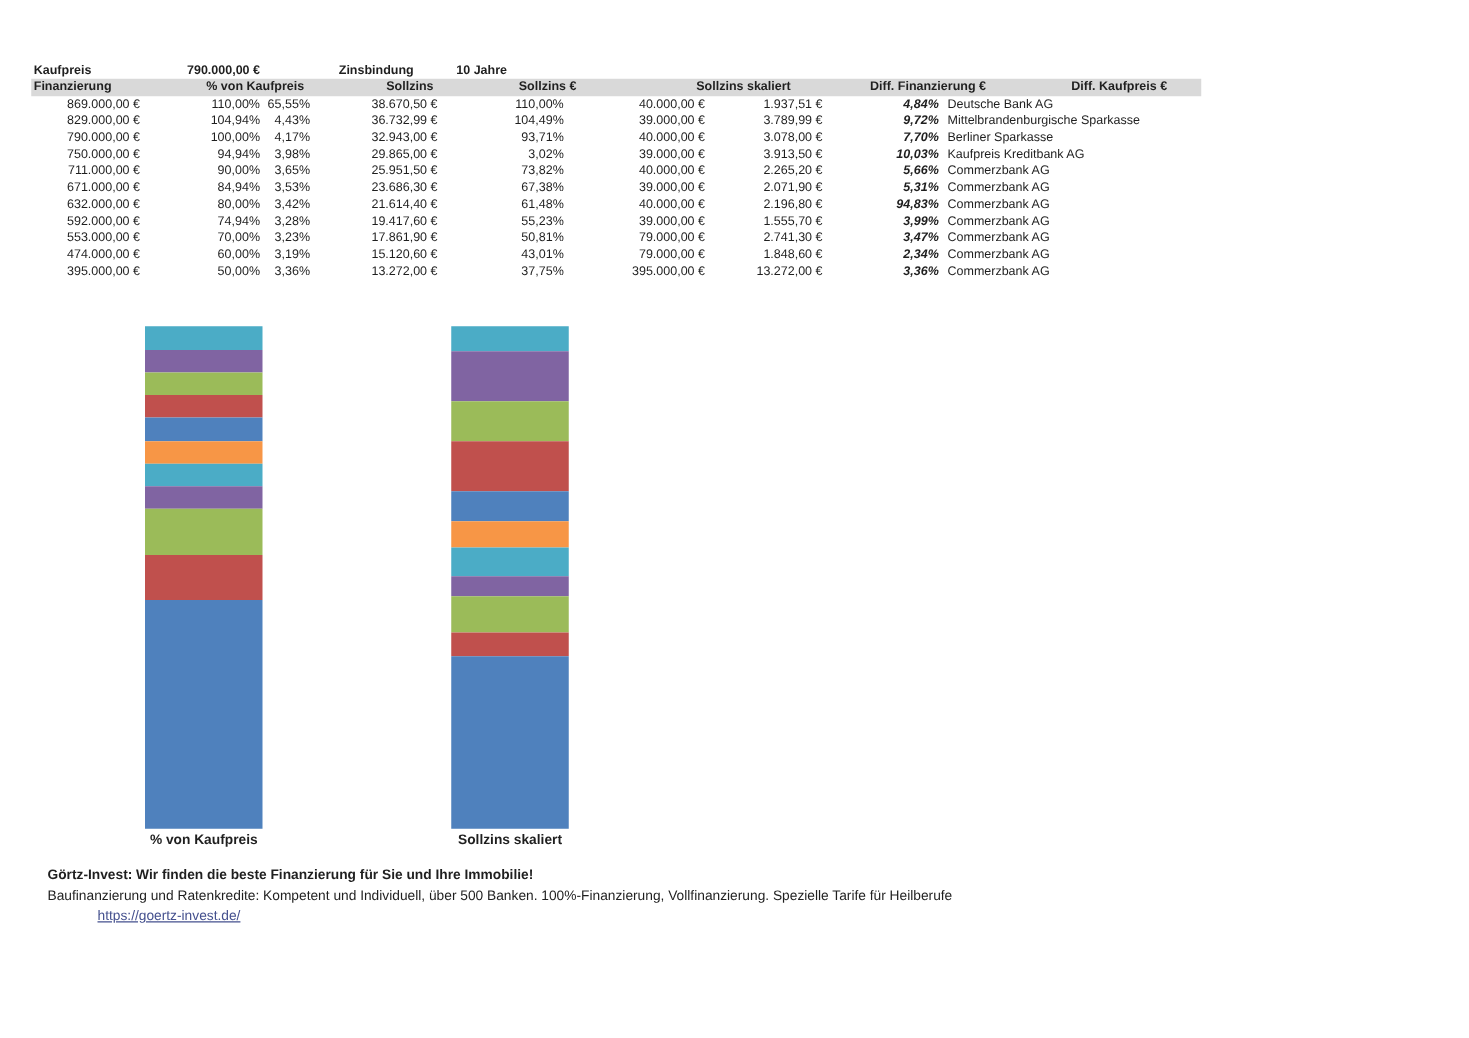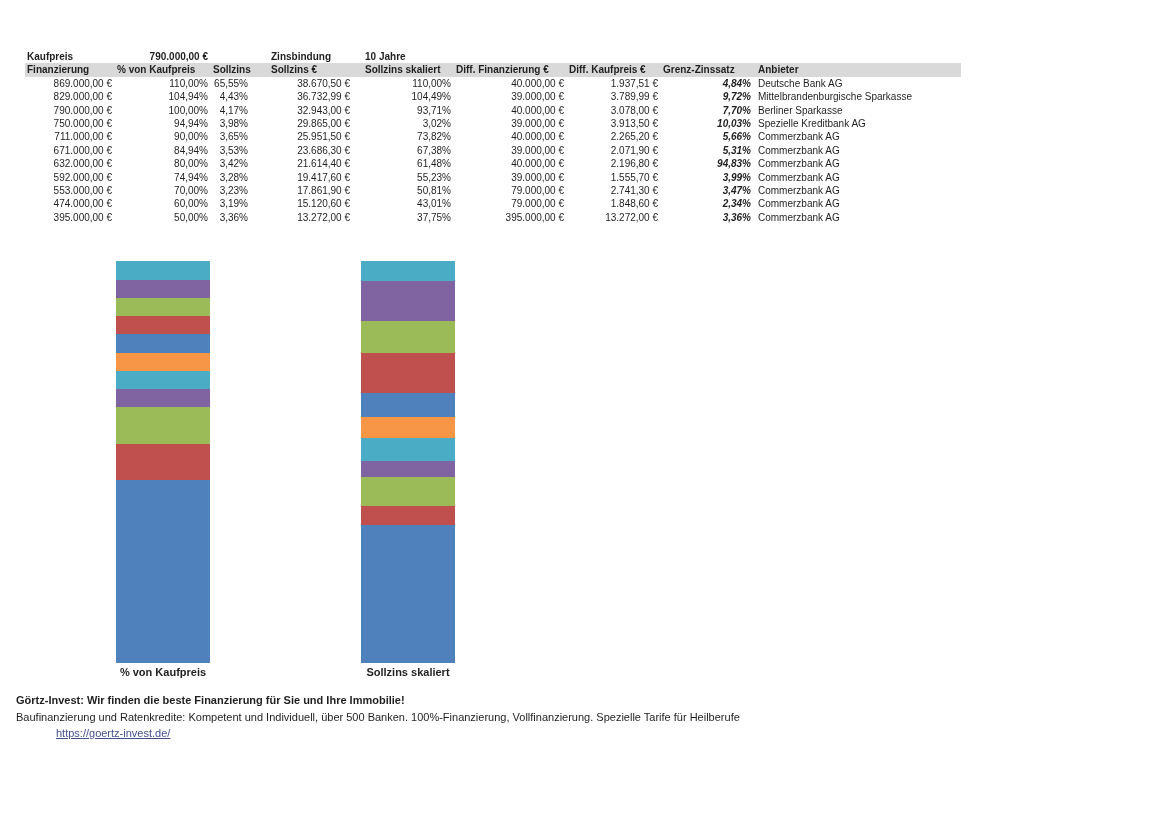--- a/index.html
+++ b/index.html
@@ -8,21 +8,21 @@
     font-family:"Liberation Sans","DejaVu Sans",sans-serif;color:#1f1f1f;overflow:hidden;
   }
   
   .table{position:absolute;left:25px;top:50px;width:958px;font-size:10px;}
   .trow{
     display:grid;
     grid-template-columns:90px 96px 40px 102px 101px 113px 94px 93px 229px;
     height:13.4px;line-height:13.4px;
   }
   .inforow{font-weight:bold;}
-  .hrow{background:#d9d9d9;font-weight:bold;}
+  .hrow{background:#d9d9d9;font-weight:bold;gap:48px;}
   .cell{white-space:nowrap;overflow:visible;}
   .ar{text-align:right;padding-right:3px;}
   .al{text-align:left;padding-left:2px;}
   .pl4{padding-left:4px;}
   .pl12{padding-left:12px;}
   .pl20{padding-left:20px;}
   .b{font-weight:bold;font-style:italic;}
   
   .bar{
     position:absolute;top:261px;width:94px;height:402px;
@@ -31,21 +31,21 @@
   #bar-0{left:116px;}
   #bar-1{left:361px;}
   .seg{width:100%;}
   .chart-label{
     position:absolute;top:666px;width:94px;text-align:center;
     font-size:11px;font-weight:bold;white-space:nowrap;
   }
   #chart-label-0{left:116px;}
   #chart-label-1{left:361px;}
   
-  .footer{position:absolute;left:16px;top:692px;font-size:11px;line-height:16.5px;}
+  .footer{position:absolute;left:38px;top:692px;font-size:11px;line-height:16.5px;}
   .footer-headline{font-weight:bold;}
   .footer-link{color:#44508e;text-decoration:underline;cursor:pointer;margin-left:40px;}
 </style>
 </head>
 <body>
 
 <div class="sheet">
 
   <div class="table">
 
@@ -105,21 +105,21 @@
         </div>
         <div class="trow">
           <div class="cell ar">750.000,00 €</div>
           <div class="cell ar">94,94%</div>
           <div class="cell ar">3,98%</div>
           <div class="cell ar">29.865,00 €</div>
           <div class="cell ar">3,02%</div>
           <div class="cell ar">39.000,00 €</div>
           <div class="cell ar">3.913,50 €</div>
           <div class="cell ar b">10,03%</div>
-          <div class="cell al pl4">Spezielle Kreditbank AG</div>
+          <div class="cell al pl4">Kaufpreis Kreditbank AG</div>
         </div>
         <div class="trow">
           <div class="cell ar">711.000,00 €</div>
           <div class="cell ar">90,00%</div>
           <div class="cell ar">3,65%</div>
           <div class="cell ar">25.951,50 €</div>
           <div class="cell ar">73,82%</div>
           <div class="cell ar">40.000,00 €</div>
           <div class="cell ar">2.265,20 €</div>
           <div class="cell ar b">5,66%</div>

